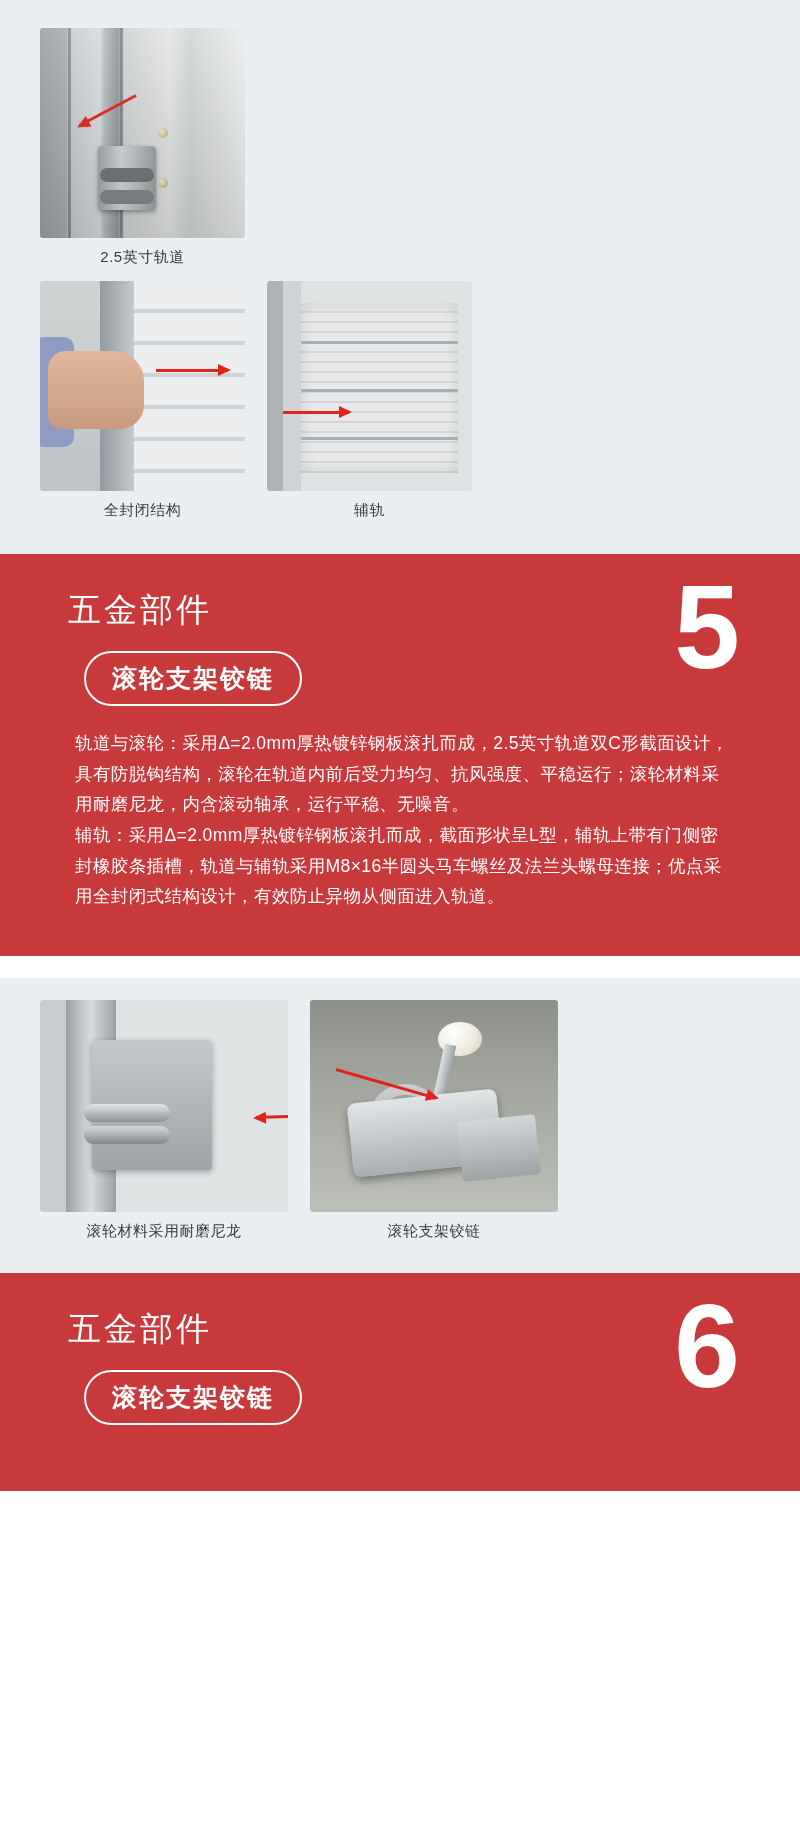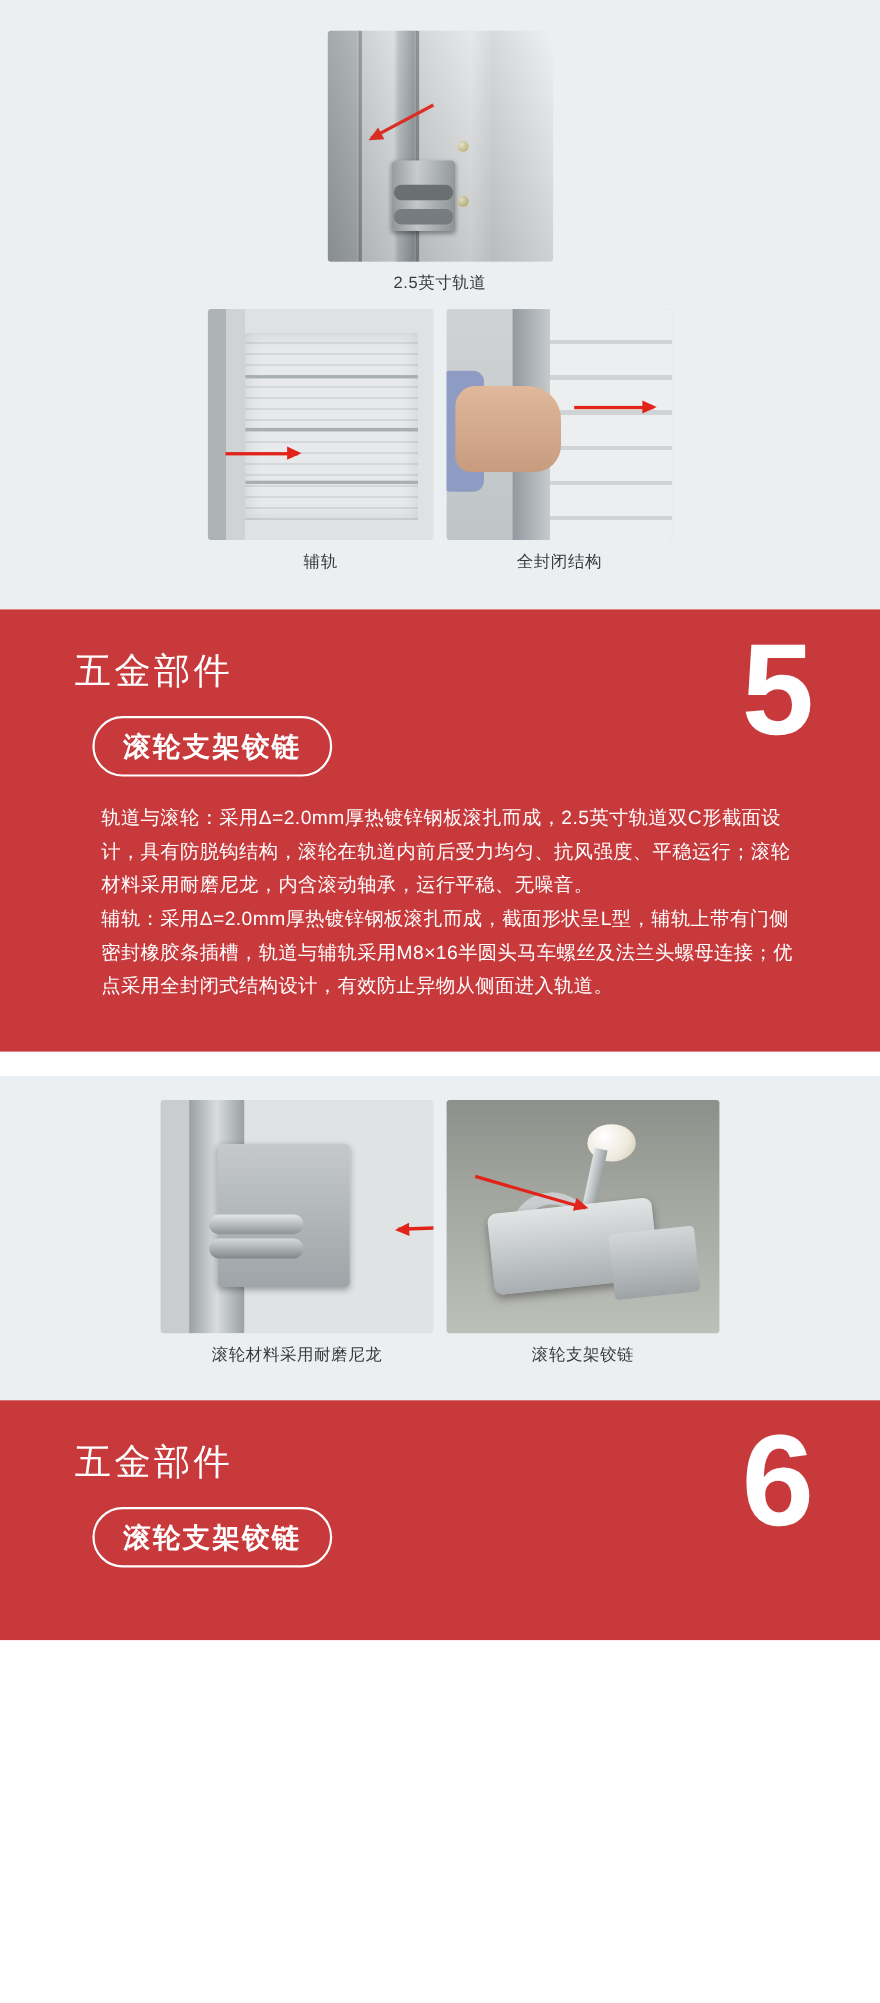--- a/index.html
+++ b/index.html
@@ -16,22 +16,21 @@
     overflow: hidden;
   }
   .gallery {
     background: #eceff1;
     padding: 28px 40px 20px 40px;
   }
   .gallery.second { padding: 22px 40px 18px 40px; }
 
   .photo-row {
     display: flex;
-    justify-content: center;
-    gap: 12px;
+    gap: 22px;
   }
   .photo-cell {
     width: 205px;
     display: flex;
     flex-direction: column;
     align-items: center;
   }
   .photo-cell.wide { width: 248px; }
 
   .photo {
@@ -264,21 +263,21 @@
     padding: 9px 26px;
     font-size: 25px;
     font-weight: bold;
     letter-spacing: 2px;
     margin-left: 36px;
     margin-bottom: 22px;
   }
   .body-text {
     font-size: 17.5px;
     line-height: 1.75;
-    margin-left: 44px;
+    margin-left: 27px;
     margin-right: 18px;
     letter-spacing: 0.4px;
     white-space: pre-wrap;
   }
   .white-gap {
     height: 22px;
     background: #ffffff;
   }
 </style>
 </head>
@@ -303,39 +302,39 @@
         </div>
         <div class="caption">2.5英寸轨道</div>
       </div>
 
 
     </div>
 
     <div class="photo-row">
 
       <div class="photo-cell">
+        <div class="photo p4">
+          <div class="door"></div>
+          <div class="jamb"></div>
+          <div class="sleeve"></div>
+          <div class="hand"></div>
+          <div class="arrow-red" style="left:116px; top:88px; width:72px;"></div>
+        </div>
+        <div class="caption">全封闭结构</div>
+      </div>
+
+      <div class="photo-cell">
         <div class="photo p3">
           <div class="panel"></div>
           <div class="seam" style="top:60px;"></div>
           <div class="seam" style="top:108px;"></div>
           <div class="seam" style="top:156px;"></div>
           <div class="arrow-red" style="left:16px; top:130px; width:66px;"></div>
         </div>
         <div class="caption">辅轨</div>
-      </div>
-
-      <div class="photo-cell">
-        <div class="photo p4">
-          <div class="door"></div>
-          <div class="jamb"></div>
-          <div class="sleeve"></div>
-          <div class="hand"></div>
-          <div class="arrow-red" style="left:116px; top:88px; width:72px;"></div>
-        </div>
-        <div class="caption">全封闭结构</div>
       </div>
 
     </div>
   </div>
 
   <div class="red-block">
     <div class="big-number">5</div>
     <div class="block-title">五金部件</div>
     <div class="pill">滚轮支架铰链</div>
     <div class="body-text">轨道与滚轮：采用Δ=2.0mm厚热镀锌钢板滚扎而成，2.5英寸轨道双C形截面设计，具有防脱钩结构，滚轮在轨道内前后受力均匀、抗风强度、平稳运行；滚轮材料采用耐磨尼龙，内含滚动轴承，运行平稳、无噪音。

